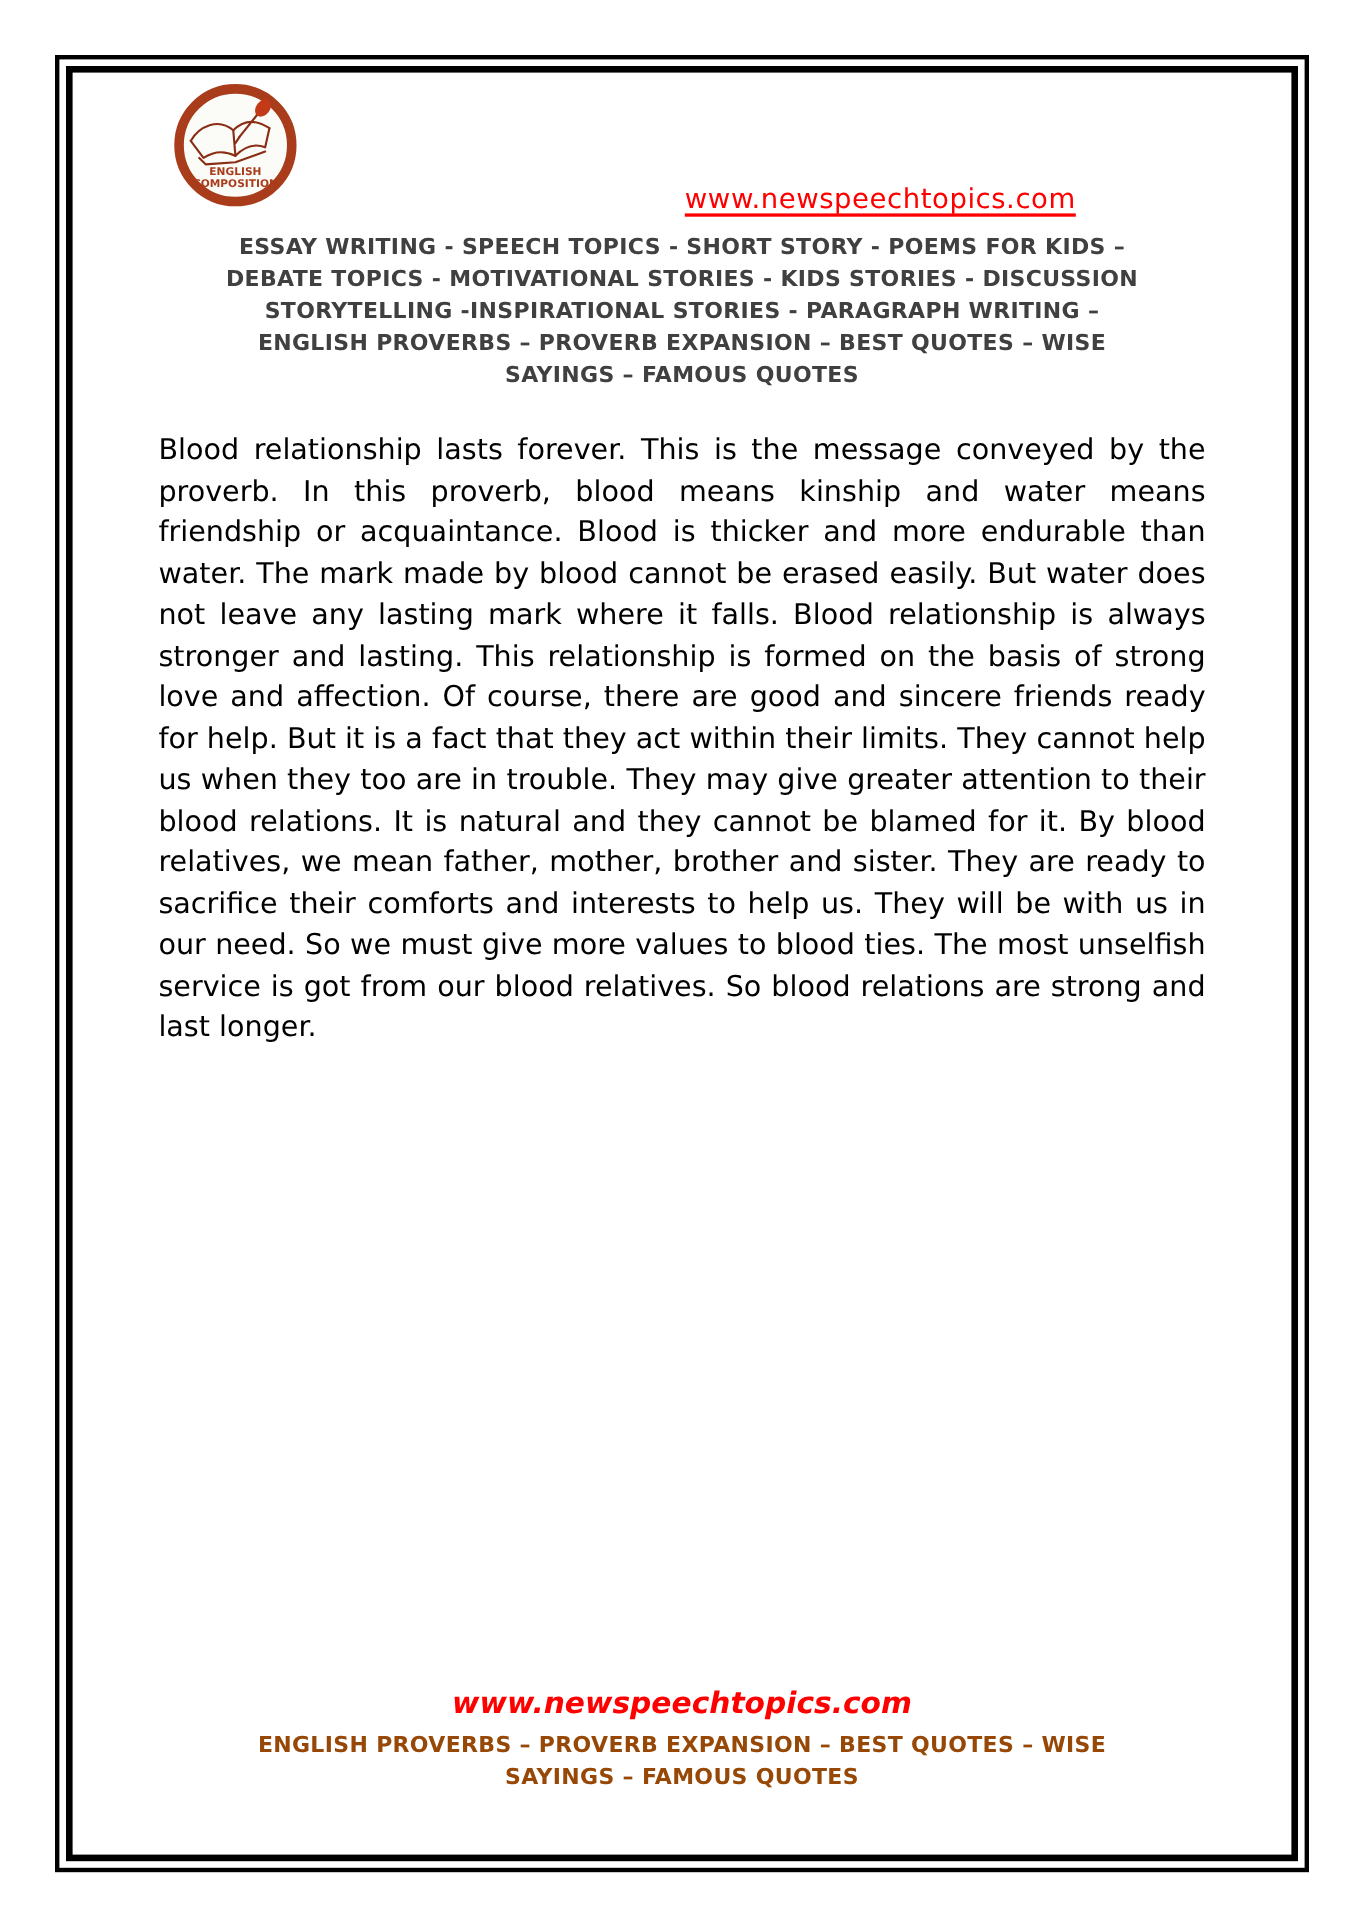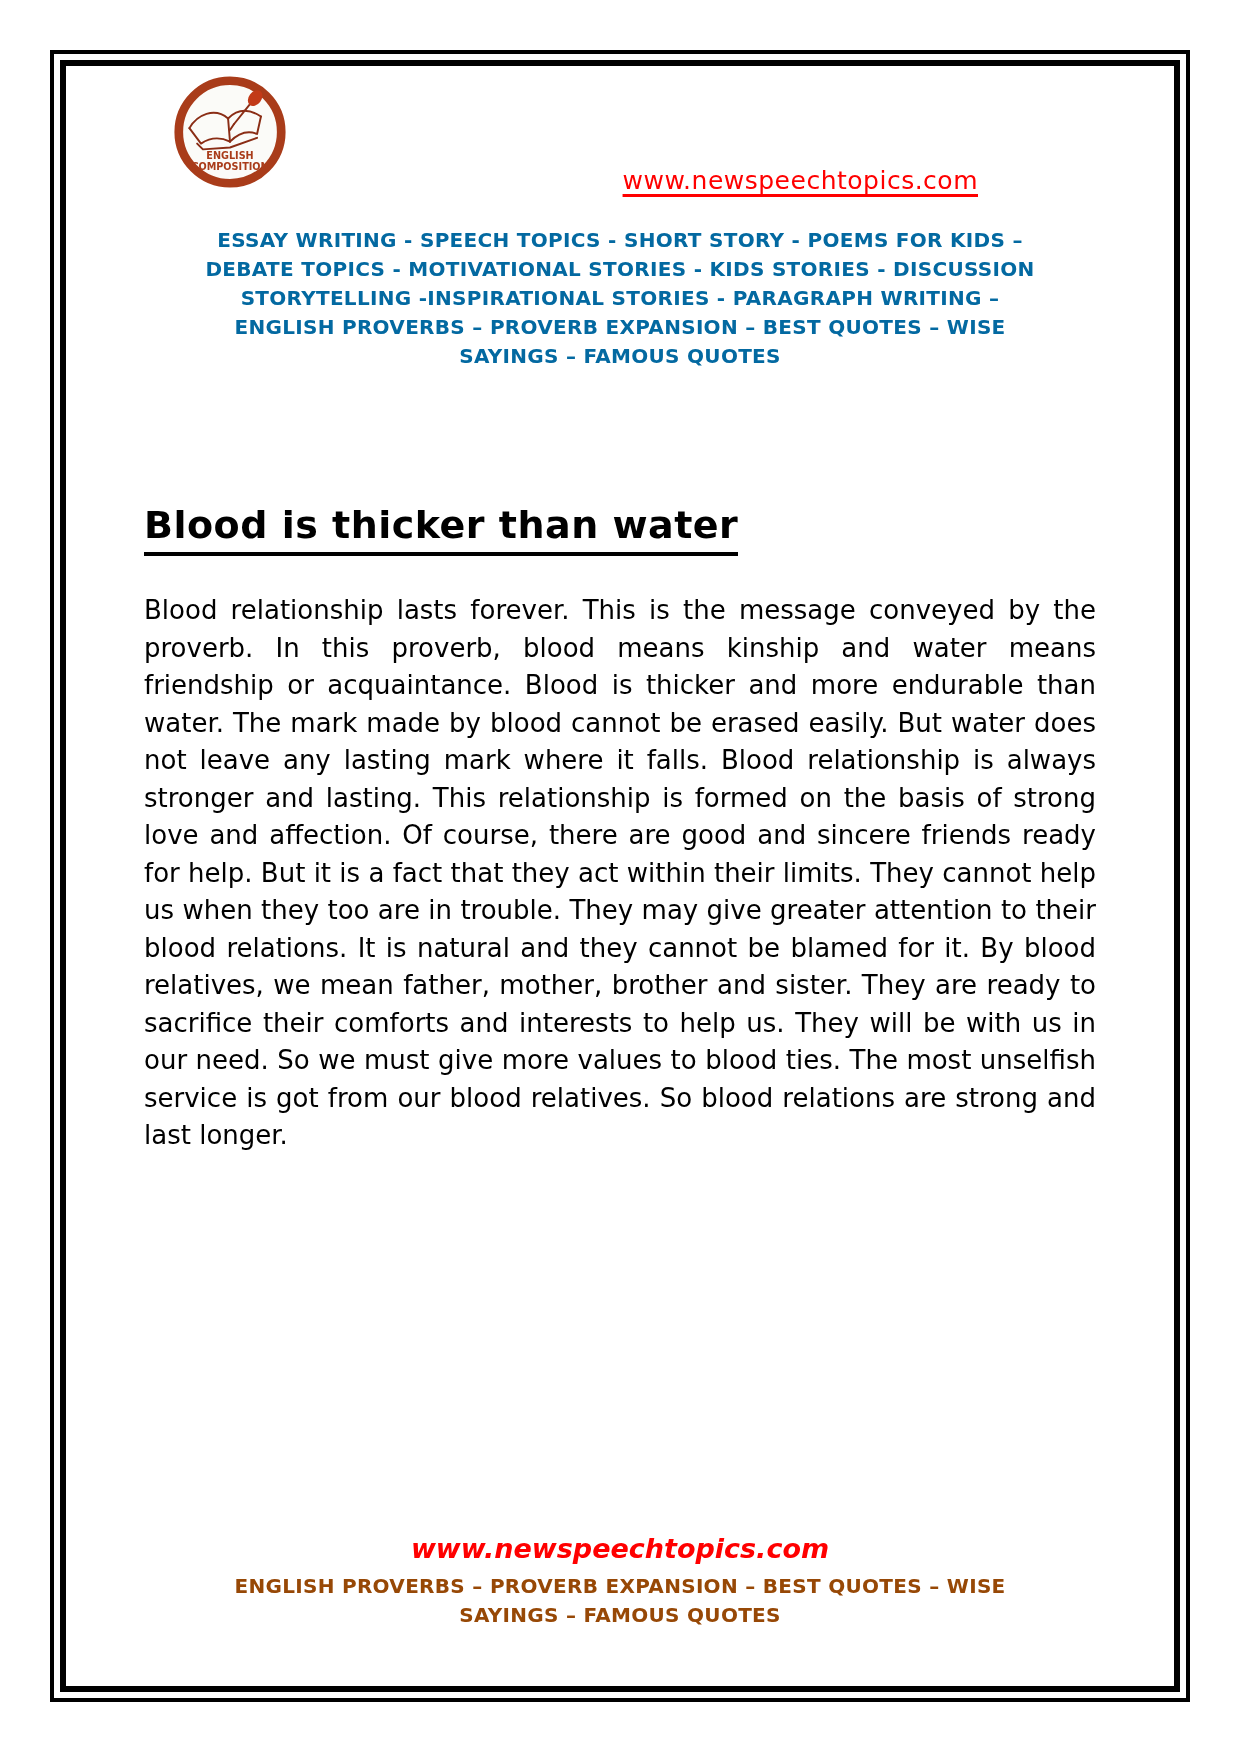--- a/index.html
+++ b/index.html
@@ -22,38 +22,38 @@
     border: 6px solid #000000;
   }
   .content {
     position: absolute;
     left: 0; top: 0; right: 0; bottom: 0;
     padding: 0 78px;
   }
   .header { position: relative; height: 132px; }
   .logo {
     position: absolute;
-    left: 28px; top: 8px;
+    left: 12px; top: 8px;
     width: 116px; height: 116px;
   }
   .url-top {
     position: absolute;
     right: 118px; top: 100px;
     color: #FF0000;
     font-size: 25px;
     letter-spacing: 0.5px;
     text-decoration: underline;
     text-decoration-thickness: 3px;
     text-underline-offset: 5px;
     cursor: pointer;
   }
   .topics {
-    margin-top: 28px;
+    margin-top: 12px;
     text-align: center;
-    color: #0369a1;
+    color: #404040;
     font-weight: bold;
     font-size: 20px;
     line-height: 29px;
     letter-spacing: 0.3px;
   }
   .title {
     margin: 132px 0 0 0;
     font-size: 38px;
     font-weight: bold;
     color: #000000;
@@ -124,23 +124,20 @@
         </div>
 
         <div class="topics">
           <div>ESSAY WRITING - SPEECH TOPICS - SHORT STORY - POEMS FOR KIDS –</div>
           <div>DEBATE TOPICS - MOTIVATIONAL STORIES - KIDS STORIES - DISCUSSION</div>
           <div>STORYTELLING -INSPIRATIONAL STORIES - PARAGRAPH WRITING –</div>
           <div>ENGLISH PROVERBS – PROVERB EXPANSION – BEST QUOTES – WISE</div>
           <div>SAYINGS – FAMOUS QUOTES</div>
         </div>
 
-        <h1 class="title">
-          <span class="underline">Blood is thicker than water</span>
-        </h1>
 
         <p class="body-text">Blood relationship lasts forever. This is the message conveyed by the proverb. In this proverb, blood means kinship and water means friendship or acquaintance. Blood is thicker and more endurable than water. The mark made by blood cannot be erased easily. But water does not leave any lasting mark where it falls. Blood relationship is always stronger and lasting. This relationship is formed on the basis of strong love and affection. Of course, there are good and sincere friends ready for help. But it is a fact that they act within their limits. They cannot help us when they too are in trouble. They may give greater attention to their blood relations. It is natural and they cannot be blamed for it. By blood relatives, we mean father, mother, brother and sister. They are ready to sacrifice their comforts and interests to help us. They will be with us in our need. So we must give more values to blood ties. The most unselfish service is got from our blood relatives. So blood relations are strong and last longer.</p>
 
         <div class="footer">
           <a class="url-footer">www.newspeechtopics.com</a>
           <div class="footer-topics">
             <div>ENGLISH PROVERBS – PROVERB EXPANSION – BEST QUOTES – WISE</div>
             <div>SAYINGS – FAMOUS QUOTES</div>
           </div>
         </div>

